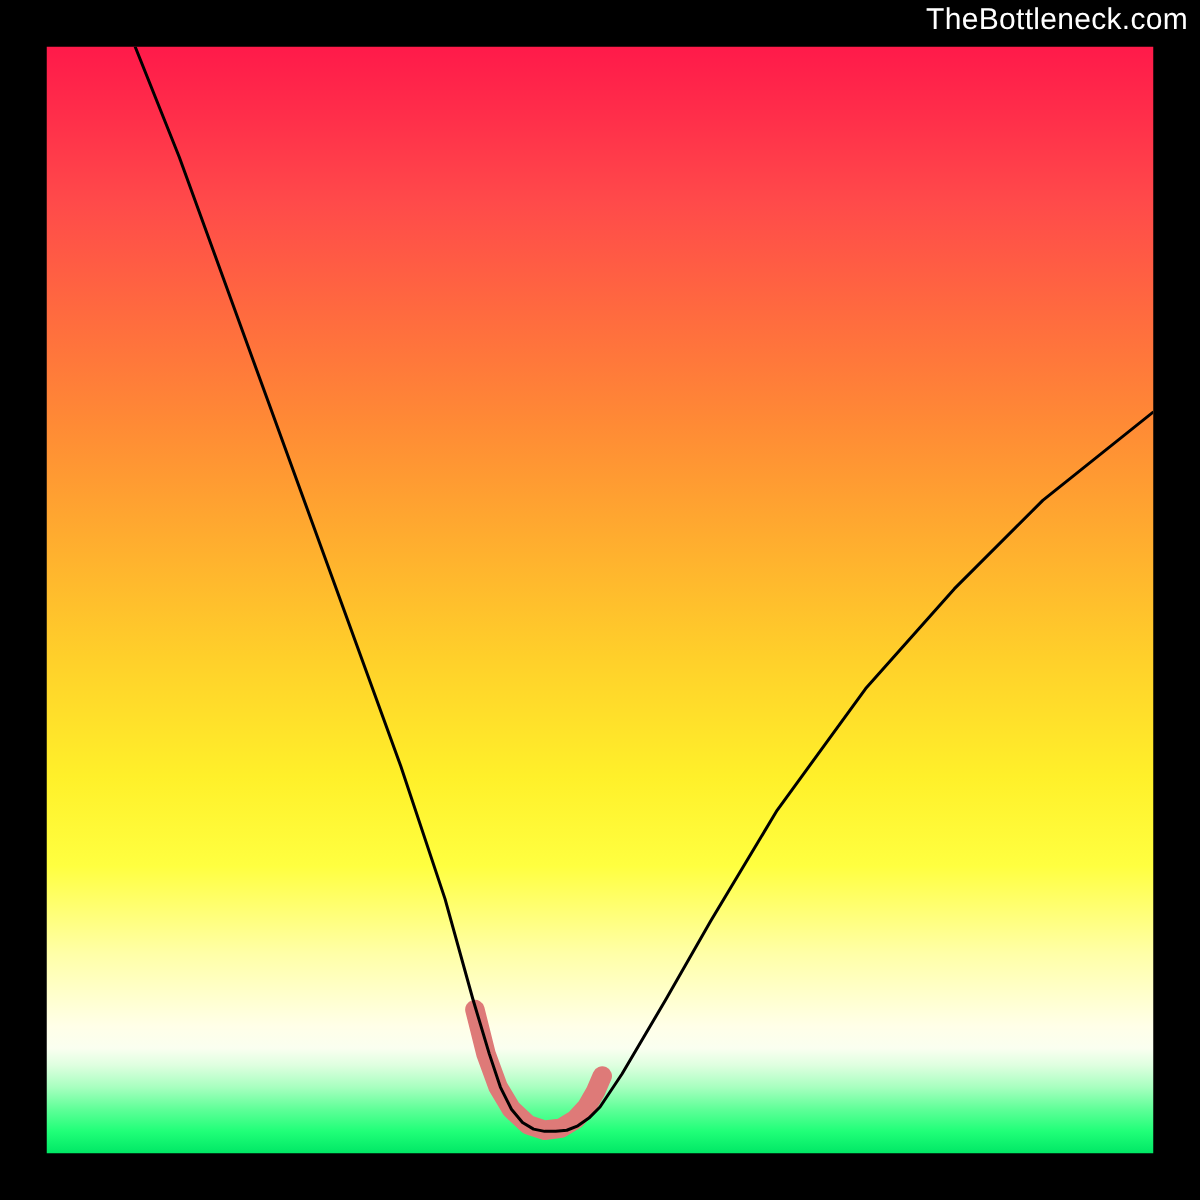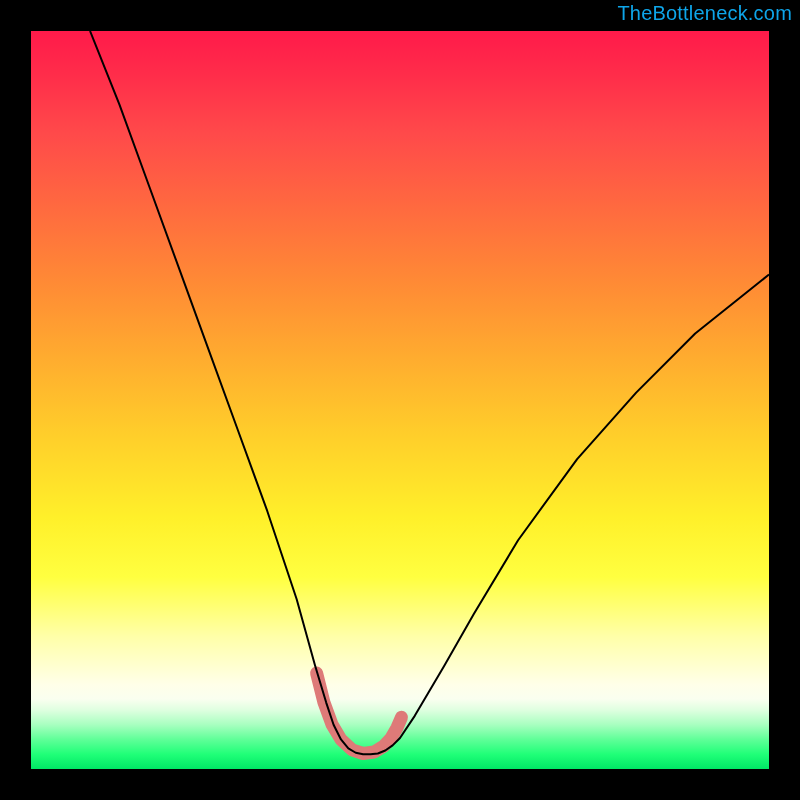--- a/index.html
+++ b/index.html
@@ -16,21 +16,21 @@
     top: 0;
     left: 0;
     width: 800px;
     height: 800px;
     background: #000;
   }
   .watermark {
     position: absolute;
     top: 2px;
     right: 8px;
-    color: #0ea5e9;
+    color: #ffffff;
     font-size: 20px;
     font-weight: 500;
     letter-spacing: 0.2px;
     z-index: 10;
     font-family: Arial, Helvetica, sans-serif;
   }
   .plot-area {
     position: absolute;
     left: 31px;
     top: 31px;

